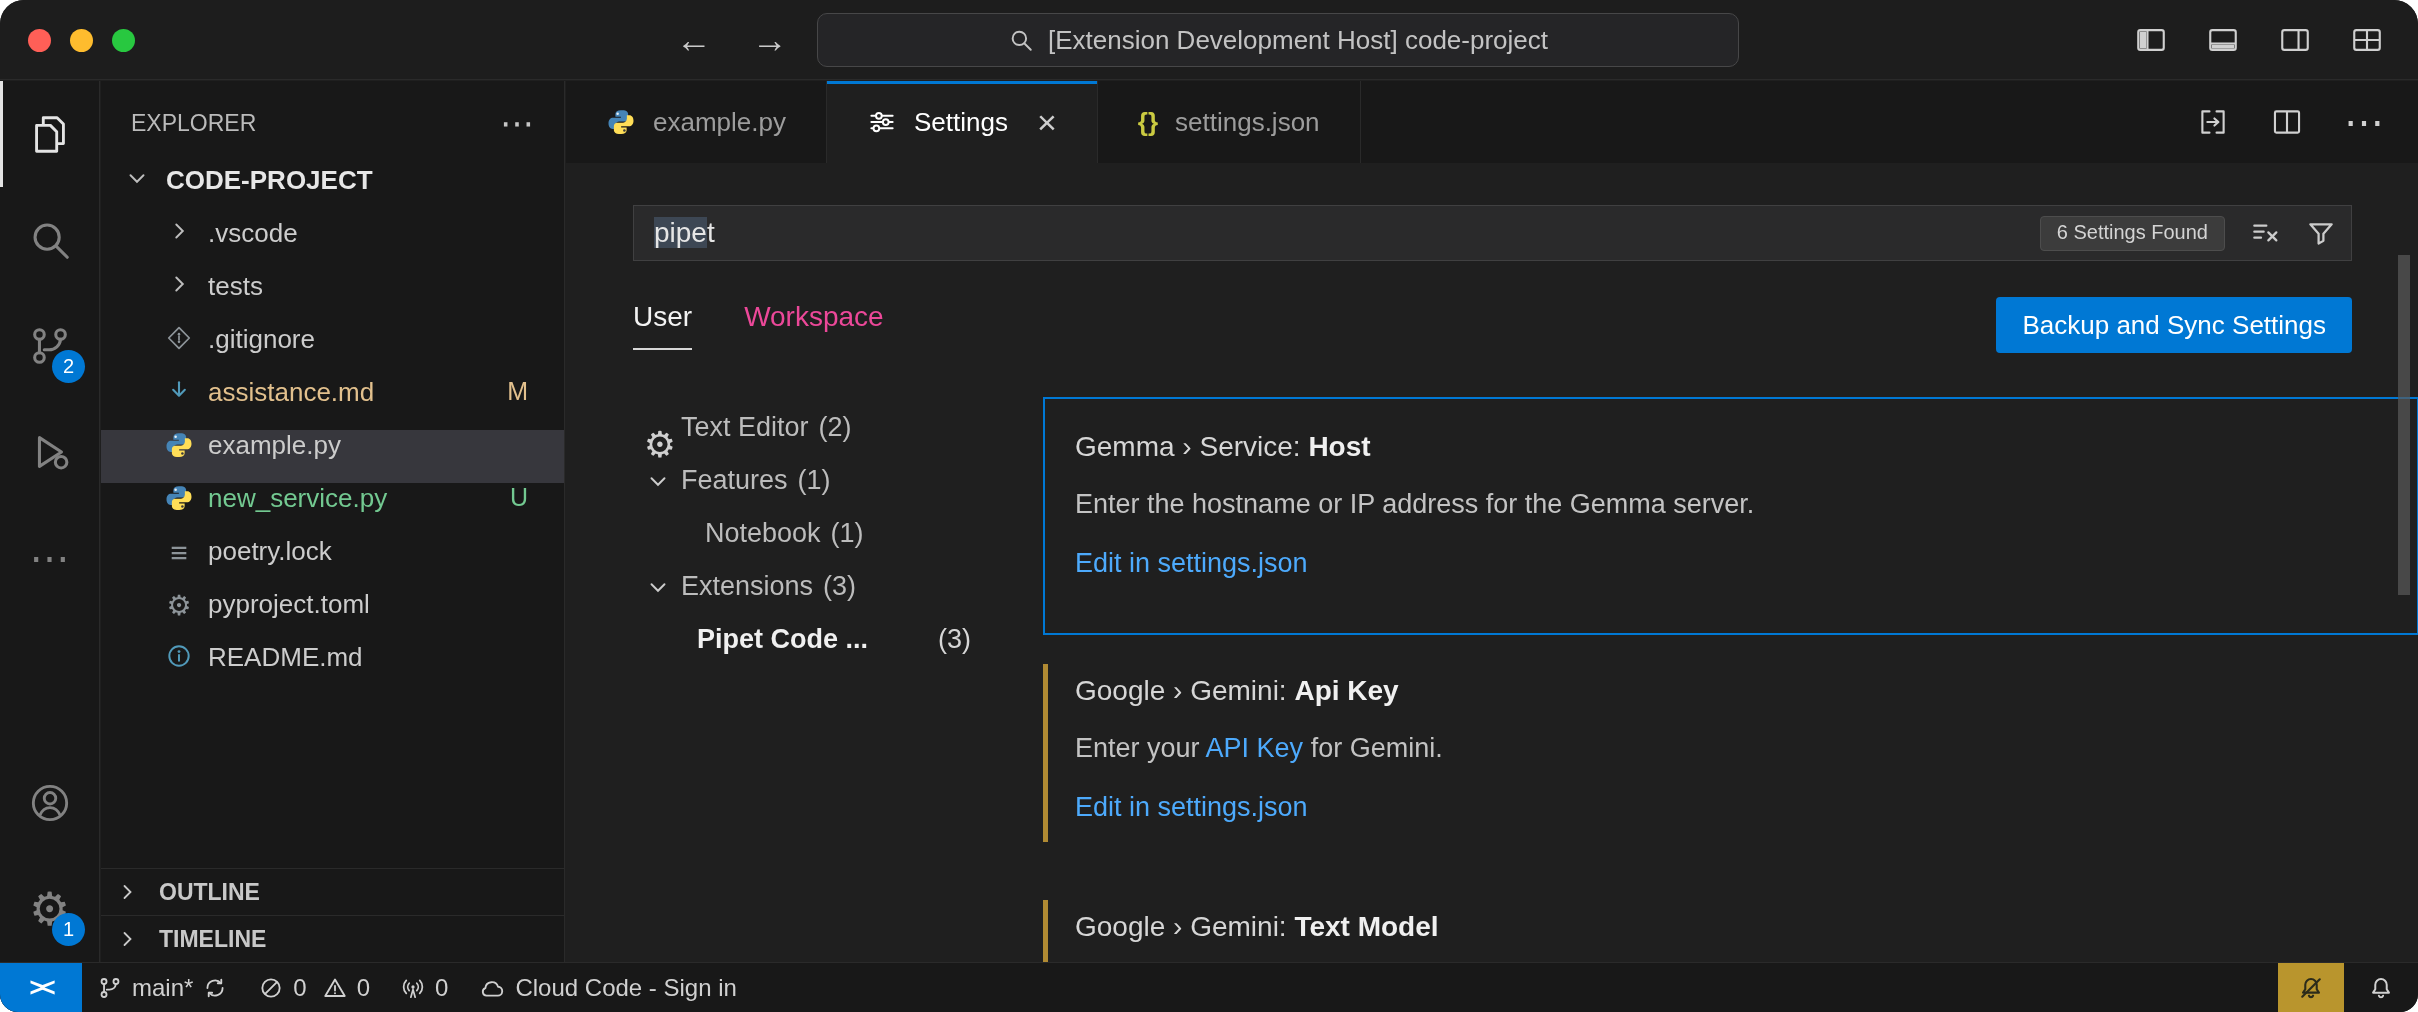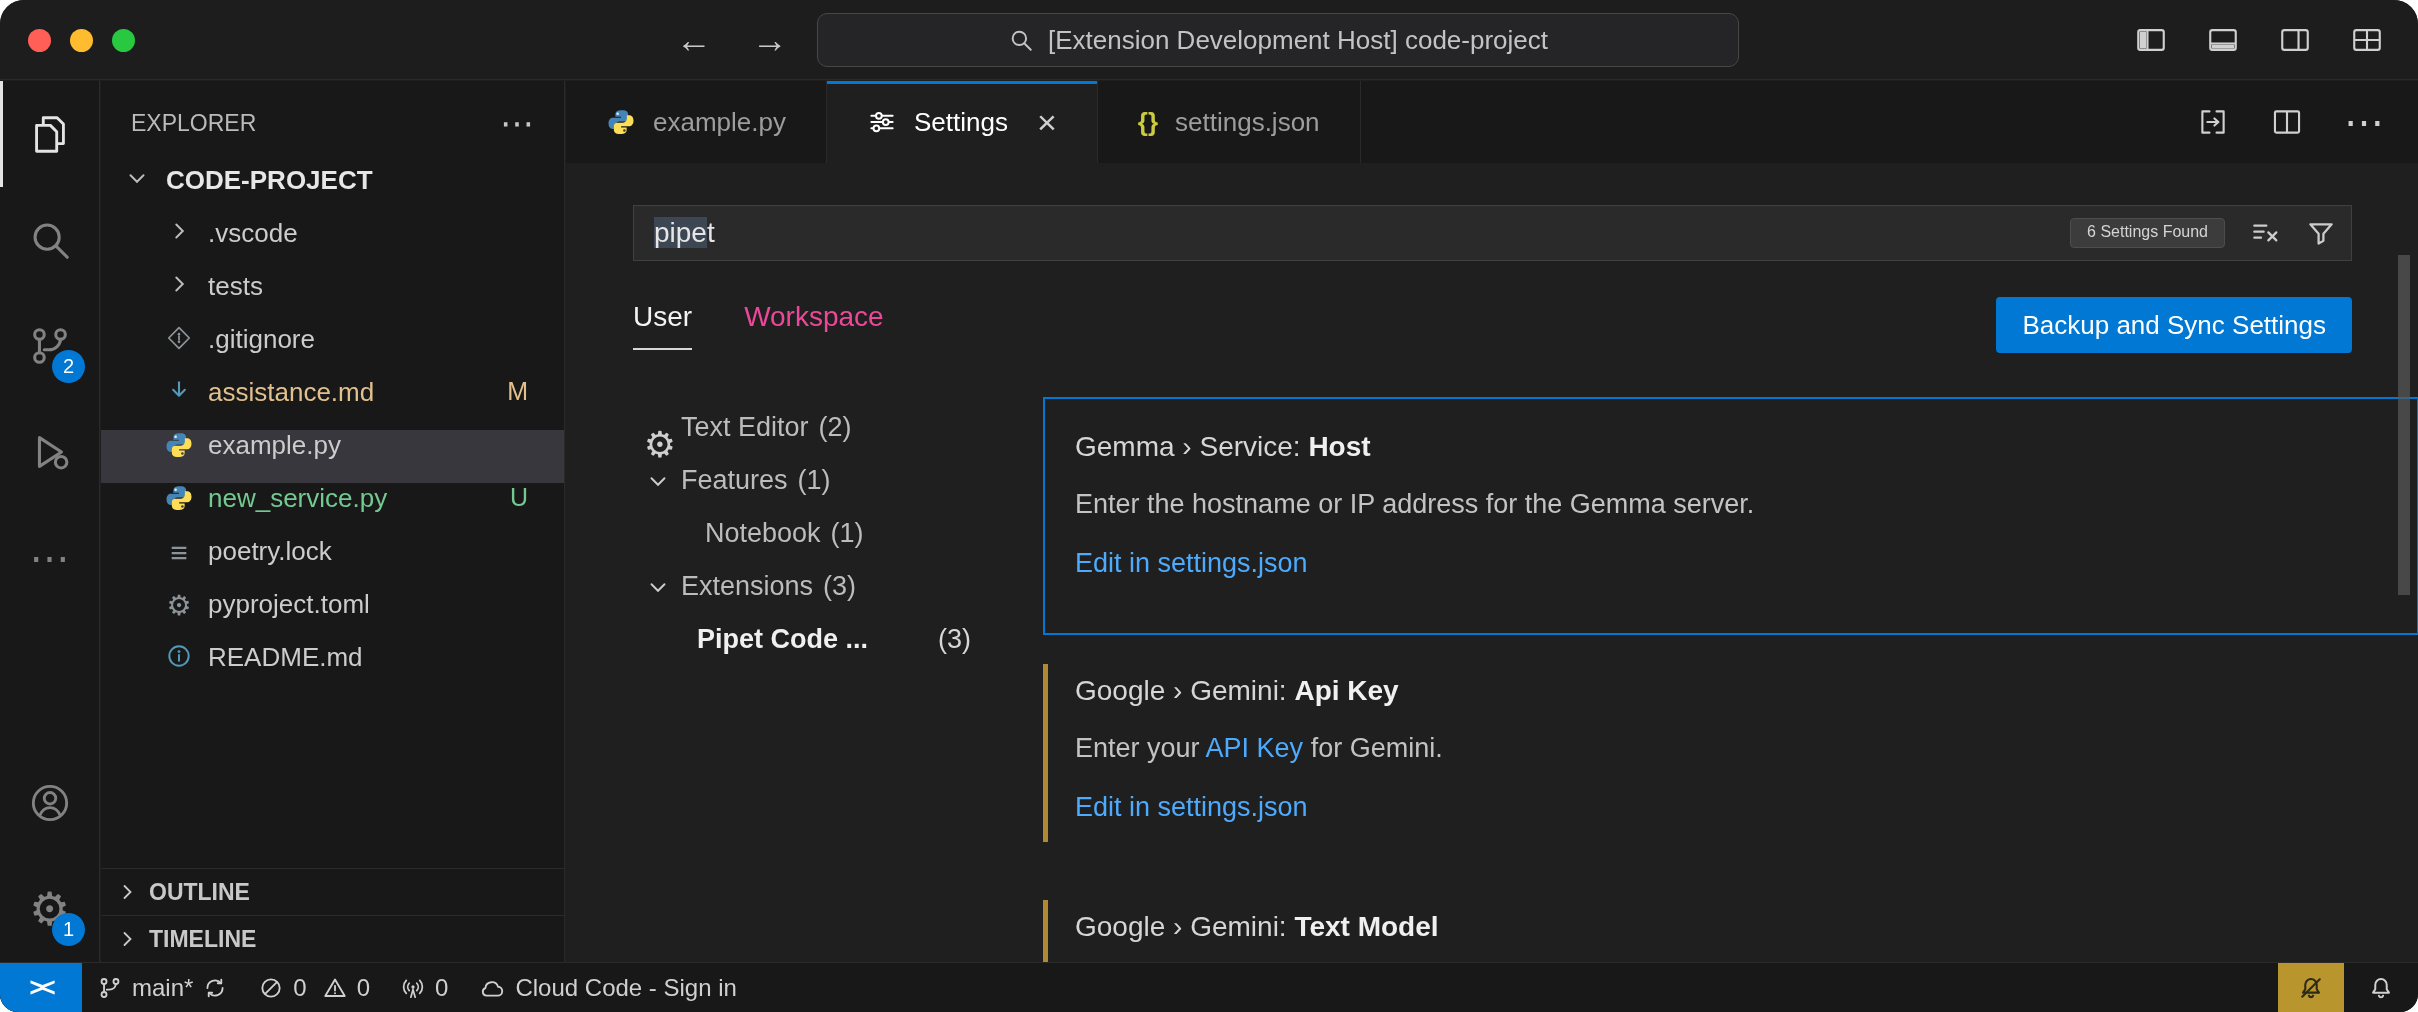--- a/index.html
+++ b/index.html
@@ -38,21 +38,21 @@
   .sb-more{ margin-left:auto; font-size:34px; color:#c6c6c6; }
   .tree{ position:absolute; top:84px; left:0; right:0; }
   .trow{ position:relative; height:53px; display:flex; align-items:flex-start; color:#cccccc; }
   .trow.root{ padding-left:16px; font-weight:bold; color:#e7e7e7; }
   .trow.child{ padding-left:58px; }
   .tslot{ width:40px; display:flex; justify-content:center; margin-right:9px; color:#bdbdbd; }
   .trow.sel-row{ background:#37373d; }
   .gitbadge{ position:absolute; right:36px; font-size:25px; }
   .c-mod{ color:#e2c08d; } .c-un{ color:#73c991; }
   .sb-sections{ position:absolute; left:0; right:0; bottom:0; }
-  .section{ height:47px; border-top:1px solid #2a2a2a; display:flex; align-items:center; gap:10px; padding:0 14px;
+  .section{ height:47px; border-top:1px solid #2a2a2a; display:flex; align-items:center; gap:20px; padding:0 14px;
             font-weight:bold; font-size:23px; color:#c8c8c8; }
 
   
   .editor{ position:absolute; left:566px; right:0; top:81px; bottom:50px; background:#1f1f1f; }
   .tabbar{ position:absolute; left:0; right:0; top:0; height:82px; background:#181818; display:flex; }
   .tab{ display:flex; align-items:center; gap:17px; padding:0 40px; font-size:26px; color:#9d9d9d;
         border-right:1px solid #2a2a2a; }
   .tab.active{ background:#1f1f1f; color:#ffffff; box-shadow: inset 0 3px 0 0 #0078d4; }
   .tab-close{ margin-left:12px; font-size:34px; color:#cfcfcf; line-height:1; }
   .braces{ color:#cbcb41; font-weight:bold; font-size:26px; }
@@ -60,21 +60,21 @@
   .glyph-more{ font-size:40px; line-height:0.5; }
 
   
   .settings{ position:absolute; left:0; right:0; top:82px; bottom:0; overflow:hidden; }
   .search-box{ position:absolute; left:67px; right:66px; top:42px; height:56px; background:#2a2a2b;
                border:1px solid #404041; display:flex; align-items:center; padding:0 14px; }
   .search-text{ font-size:28px; color:#e6e6e6; margin-left:6px; }
   .search-sel{ background:#3d4754; }
   .search-right{ margin-left:auto; display:flex; align-items:center; gap:24px; color:#cccccc; }
   .found-badge{ background:#3c3c3c; border:1px solid #4d4d4d; border-radius:4px; padding:4px 16px 6px;
-                font-size:16px; color:#d4d4d4; }
+                font-size:20px; color:#d4d4d4; }
   .scope-tabs{ position:absolute; left:67px; top:138px; display:flex; gap:52px; font-size:28px; }
   .scope{ padding-bottom:15px; color:#ec4899; }
   .scope.active{ color:#f2f2f2; border-bottom:2px solid #d7d7d7; }
   .sync-btn{ position:absolute; right:66px; top:134px; height:56px; padding:0 26px; background:#0078d4; border-radius:4px;
              color:#ffffff; font-size:26px; display:flex; align-items:center; }
   .toc{ position:absolute; left:75px; top:238px; width:380px; font-size:27px; color:#bcbcbc; }
   .toc-row{ height:53px; display:flex; align-items:center; }
   .tchev{ width:36px; color:#cccccc; display:flex; }
   .toc-ind1{ padding-left:40px; }
   .toc-ind0{ padding-left:4px; }

